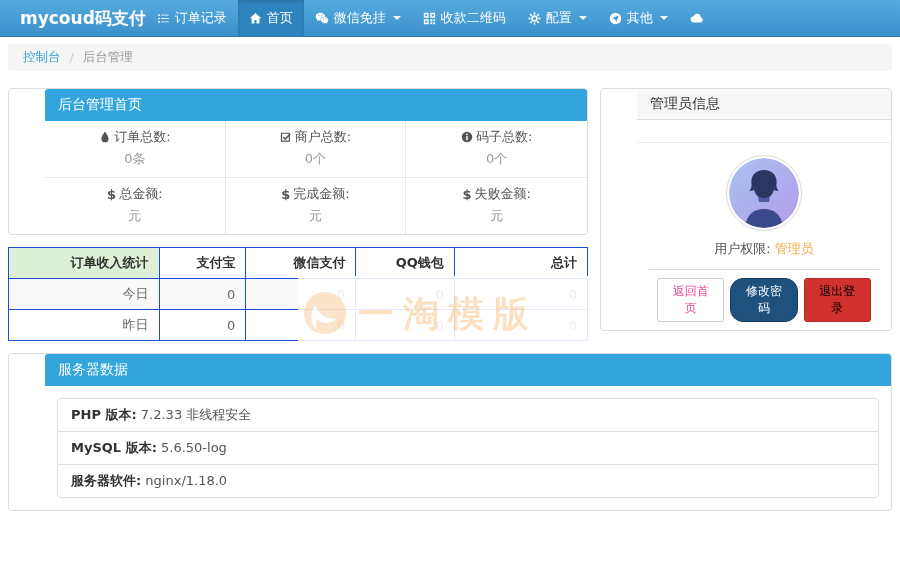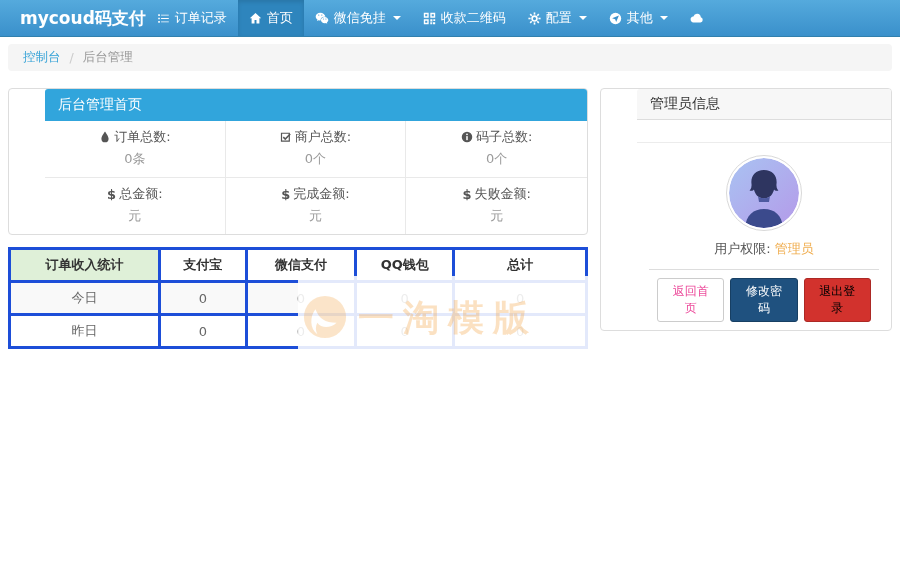--- a/index.html
+++ b/index.html
@@ -55,21 +55,21 @@
   .stat-cell:nth-child(3n) { border-right:none; }
   .stat-cell:nth-child(-n+3) { border-bottom:1px solid #e9e9e9; }
   .stat-label { color:#555; display:flex; align-items:center; justify-content:center; gap:3px; }
   .stat-label svg { display:block; }
   .dollar-glyph { font-weight:bold; color:#555; font-size:13px; }
   .stat-value { color:#9b9b9b; margin-top:4px; }
   
   .income-wrap { position:relative; margin-top:12px; }
   table.income { width:100%; border-collapse:collapse; font-size:13px; }
   table.income th, table.income td {
-    border:3px solid #1d4ed8; padding:6px 10px; text-align:center; font-weight:normal;
+    border:1px solid #1d4ed8; padding:6px 10px; text-align:right; font-weight:normal;
   }
   table.income thead th { color:#333; font-weight:bold; background:#fff; }
   table.income thead th.green { background:#dff0d8; }
   table.income tbody tr:nth-child(odd) td { background:#f9f9f9; }
   table.income td { color:#666; }
   .wm-overlay {
     position:absolute; top:29px; left:290px; right:-2px; bottom:-12px;
     background:rgba(255,255,255,.88); display:flex; align-items:center; gap:10px;
     padding-left:4px; pointer-events:none;
   }
@@ -97,21 +97,21 @@
   .avatar svg { display:block; border-radius:50%; }
   .admin-line { text-align:center; color:#555; line-height:20px; font-size:13px; }
   .link-blue { color:#337ab7; cursor:pointer; text-decoration:none; }
   .role-orange { color:#f0ad4e; }
   .admin-footer {
     margin-top:10px; border-top:1px solid #ddd; padding:8px;
     display:flex; justify-content:center; gap:6px;
   }
   .btn-sm { font-size:12px; padding:4px 9px; border-radius:3px; }
   .btn-default { background:#fff; border-color:#ccc; color:#ec4899; }
-  .btn-navy { background:#1f517f; border-color:#173f63; color:#fff; }
+  .btn-navy { background:#1f517f; border-color:#173f63; color:#fff;border-radius:13px; }
   .btn-red { background:#d2322d; border-color:#ac2925; color:#000000; }
   
   .server-panel { margin-top:12px; }
   .server-body { padding:12px; }
   .list-item {
     border:1px solid #ddd; padding:7px 13px; font-size:13px; color:#555;
     margin-top:-1px; background:#fff;
   }
   .list-item:first-child { margin-top:0; border-radius:4px 4px 0 0; }
   .list-item:last-child { border-radius:0 0 4px 4px; }
@@ -367,13 +367,30 @@
             <button class="btn btn-sm btn-default">返回首页</button>
             <button class="btn btn-sm btn-navy">修改密码</button>
             <button class="btn btn-sm btn-red">退出登录</button>
           </div>
         </div>
       </div>
     </div>
 
   </div>
 
+  <div class="panel server-panel">
+    <div class="panel-heading-blue">服务器数据</div>
+    <div class="server-body">
+      <div class="list-item">
+        <span class="list-label">PHP 版本:</span>
+        <span>7.2.33 非线程安全</span>
+      </div>
+      <div class="list-item">
+        <span class="list-label">MySQL 版本:</span>
+        <span>5.6.50-log</span>
+      </div>
+      <div class="list-item">
+        <span class="list-label">服务器软件:</span>
+        <span>nginx/1.18.0</span>
+      </div>
+    </div>
+  </div>
 </div>
 
 </body></html>

